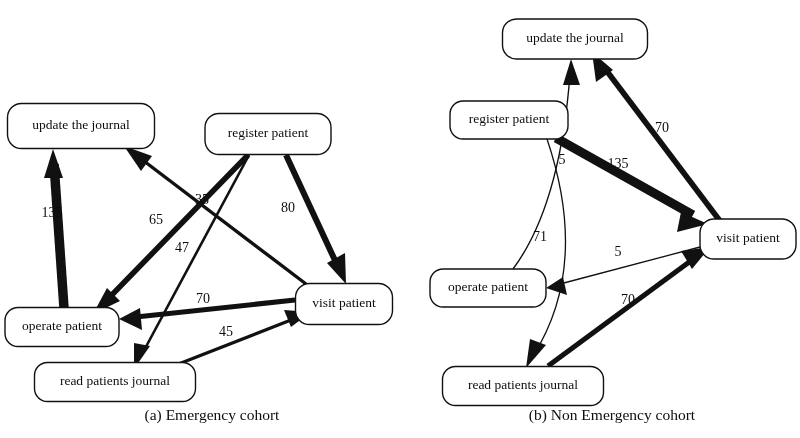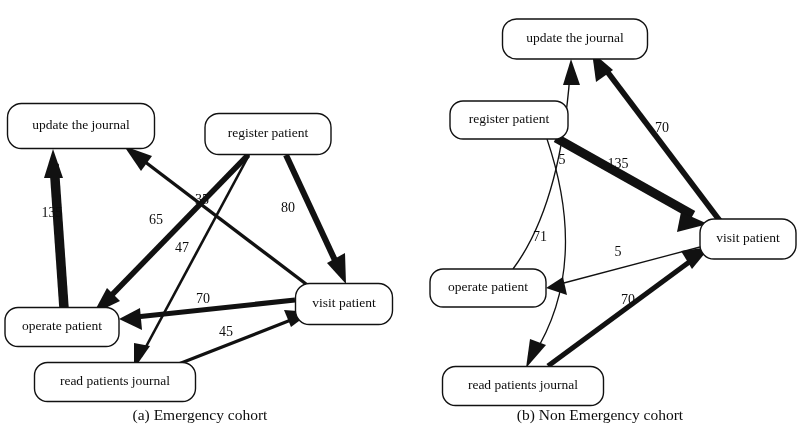--- a/index.html
+++ b/index.html
@@ -9,21 +9,21 @@
   .panel{position:absolute;top:16px;height:400px;}
   #panel-a{left:0;width:400px;}
   #panel-b{left:400px;width:400px;}
   .panel svg{position:absolute;left:0;top:0;width:400px;height:400px;overflow:visible;}
   .node-label{font-family:"Liberation Serif","DejaVu Serif",serif;
               font-size:13.5px;fill:#0d0d0d;text-anchor:middle;dominant-baseline:middle;}
   .edge-label{font-family:"Liberation Serif","DejaVu Serif",serif;
               font-size:14px;fill:#0d0d0d;text-anchor:middle;dominant-baseline:middle;}
   .node-box{fill:#ffffff;stroke:#111111;stroke-width:1.4;}
   .edge{fill:none;stroke:#111111;stroke-linecap:butt;}
-  .caption-row{position:absolute;left:0;top:400px;width:668px;height:38px;}
+  .caption-row{position:absolute;left:12px;top:400px;width:668px;height:38px;}
   .caption{position:absolute;top:0;width:400px;text-align:center;
            font-size:15.5px;line-height:30px;color:#0d0d0d;}
   #caption-a{left:0;}
   #caption-b{left:400px;}
 </style>
 </head>
 <body>
 
 <div id="figure">
 

